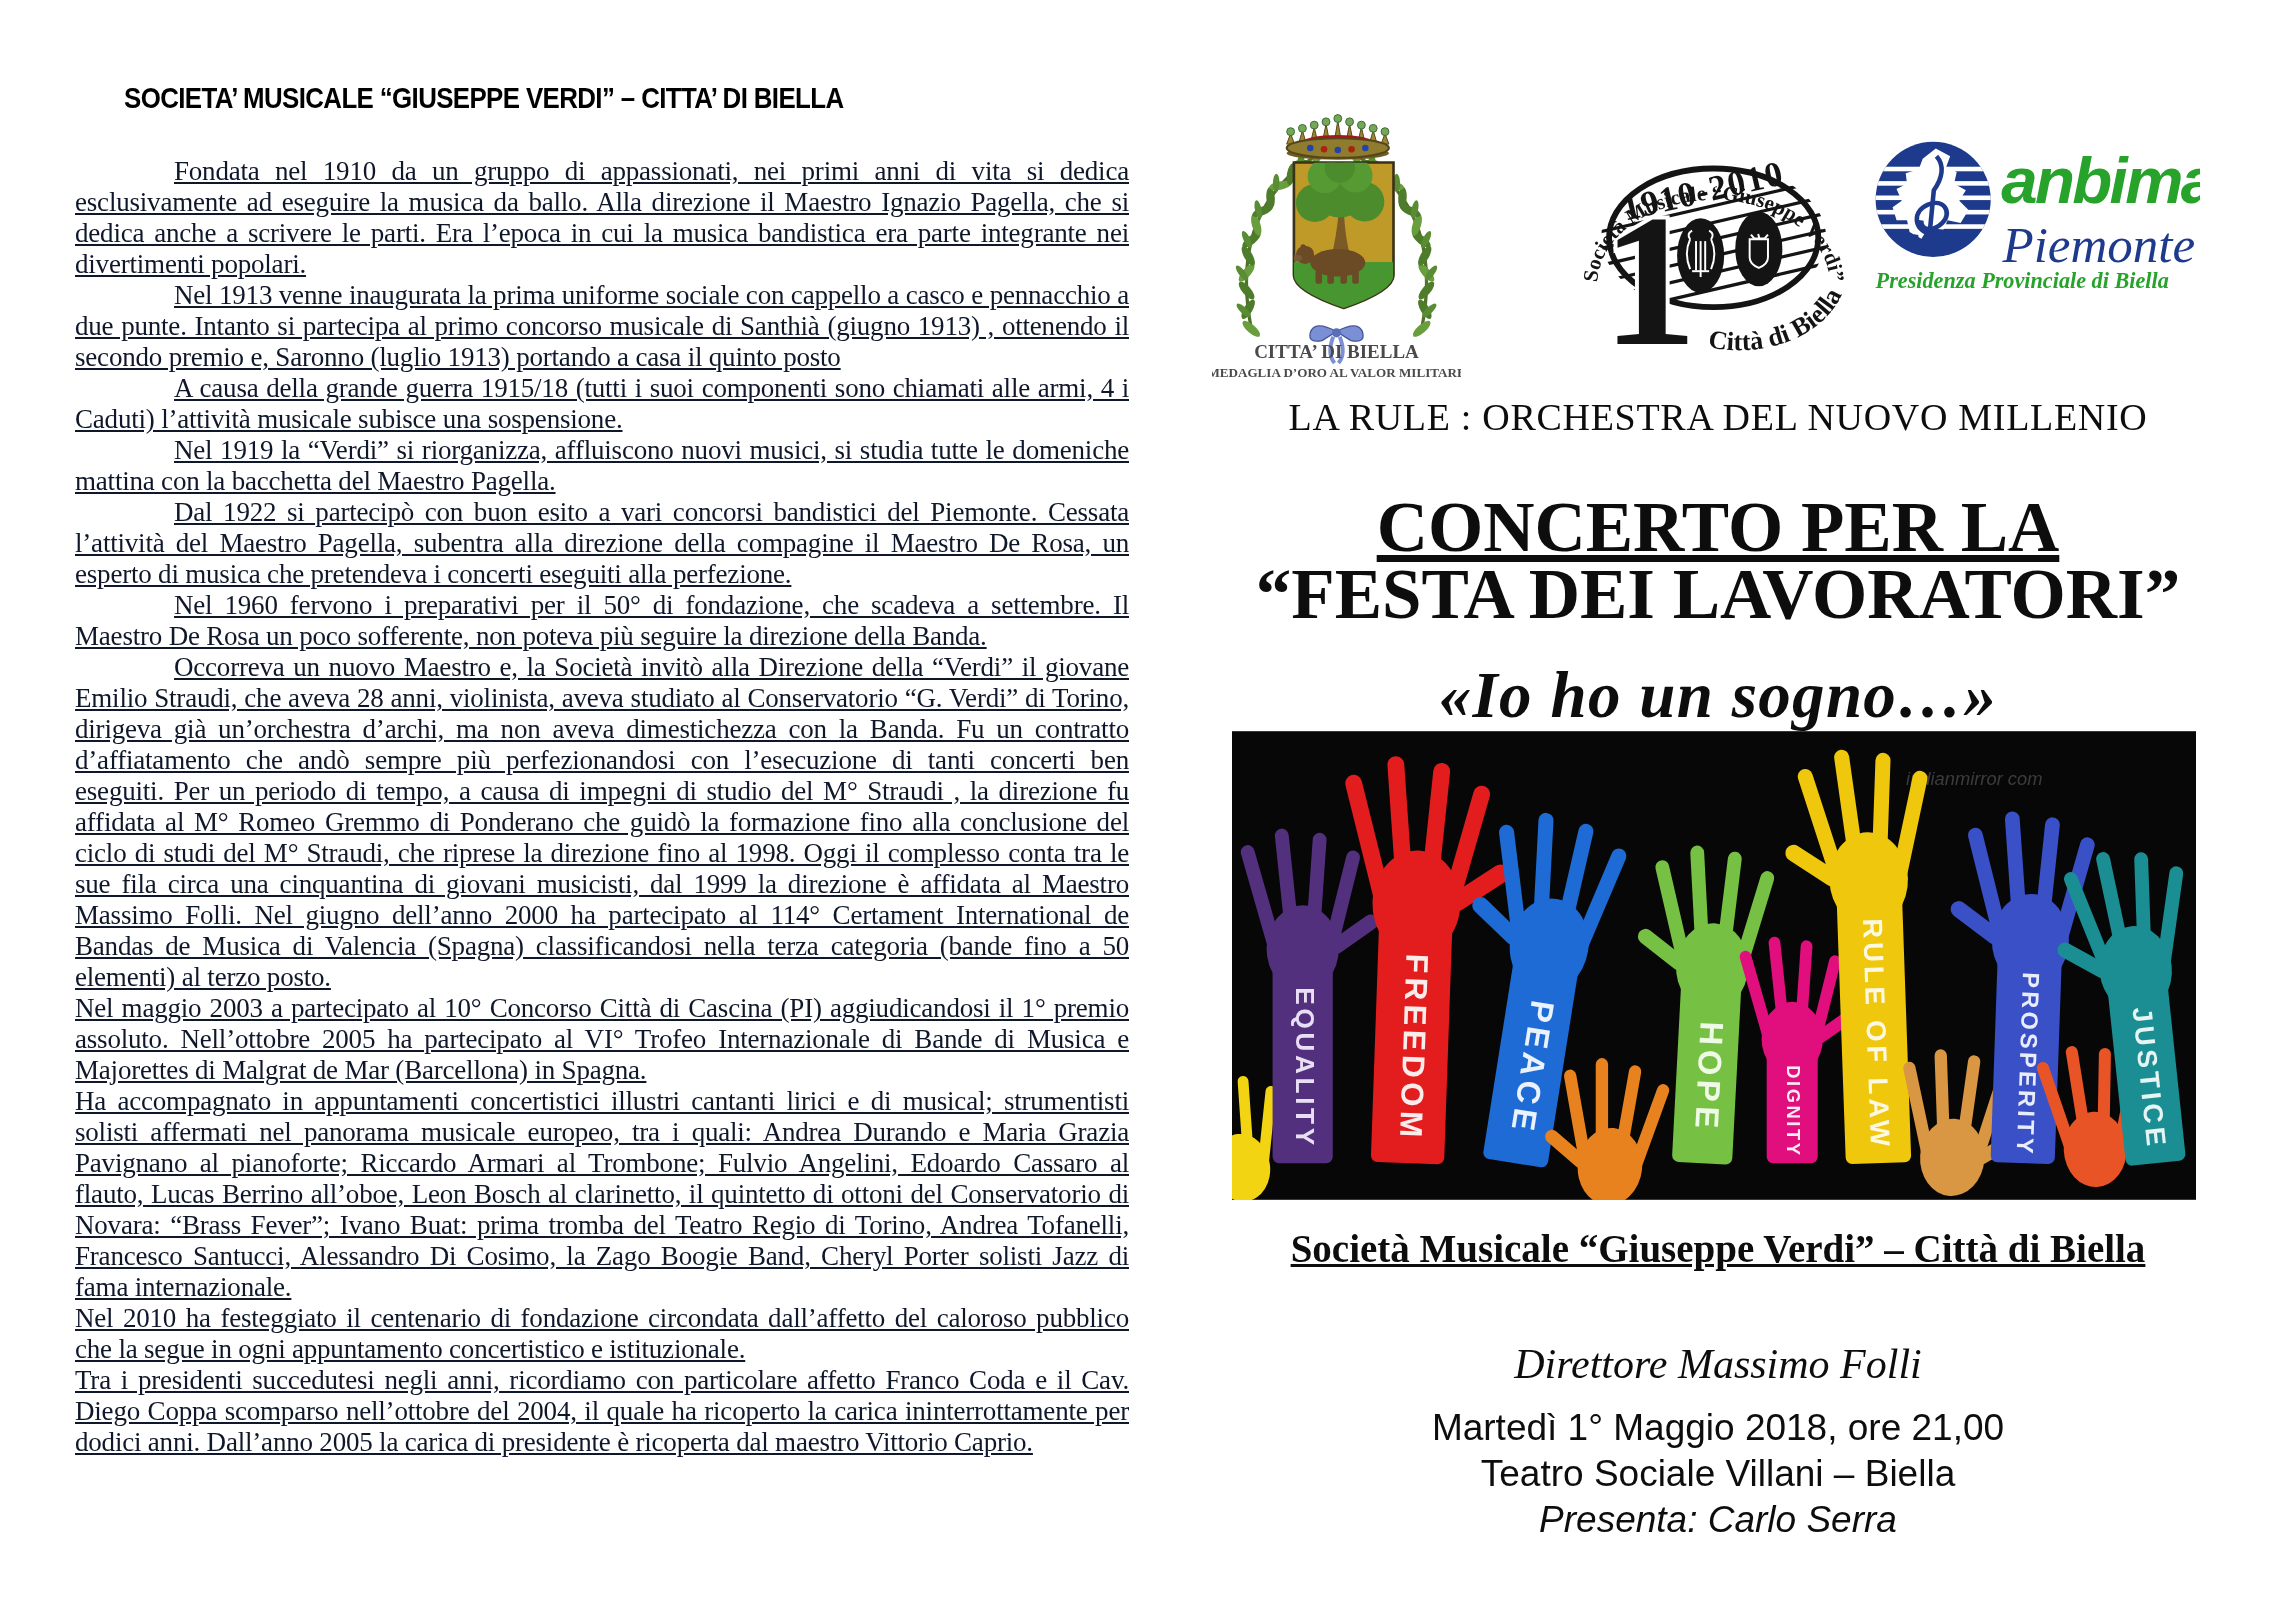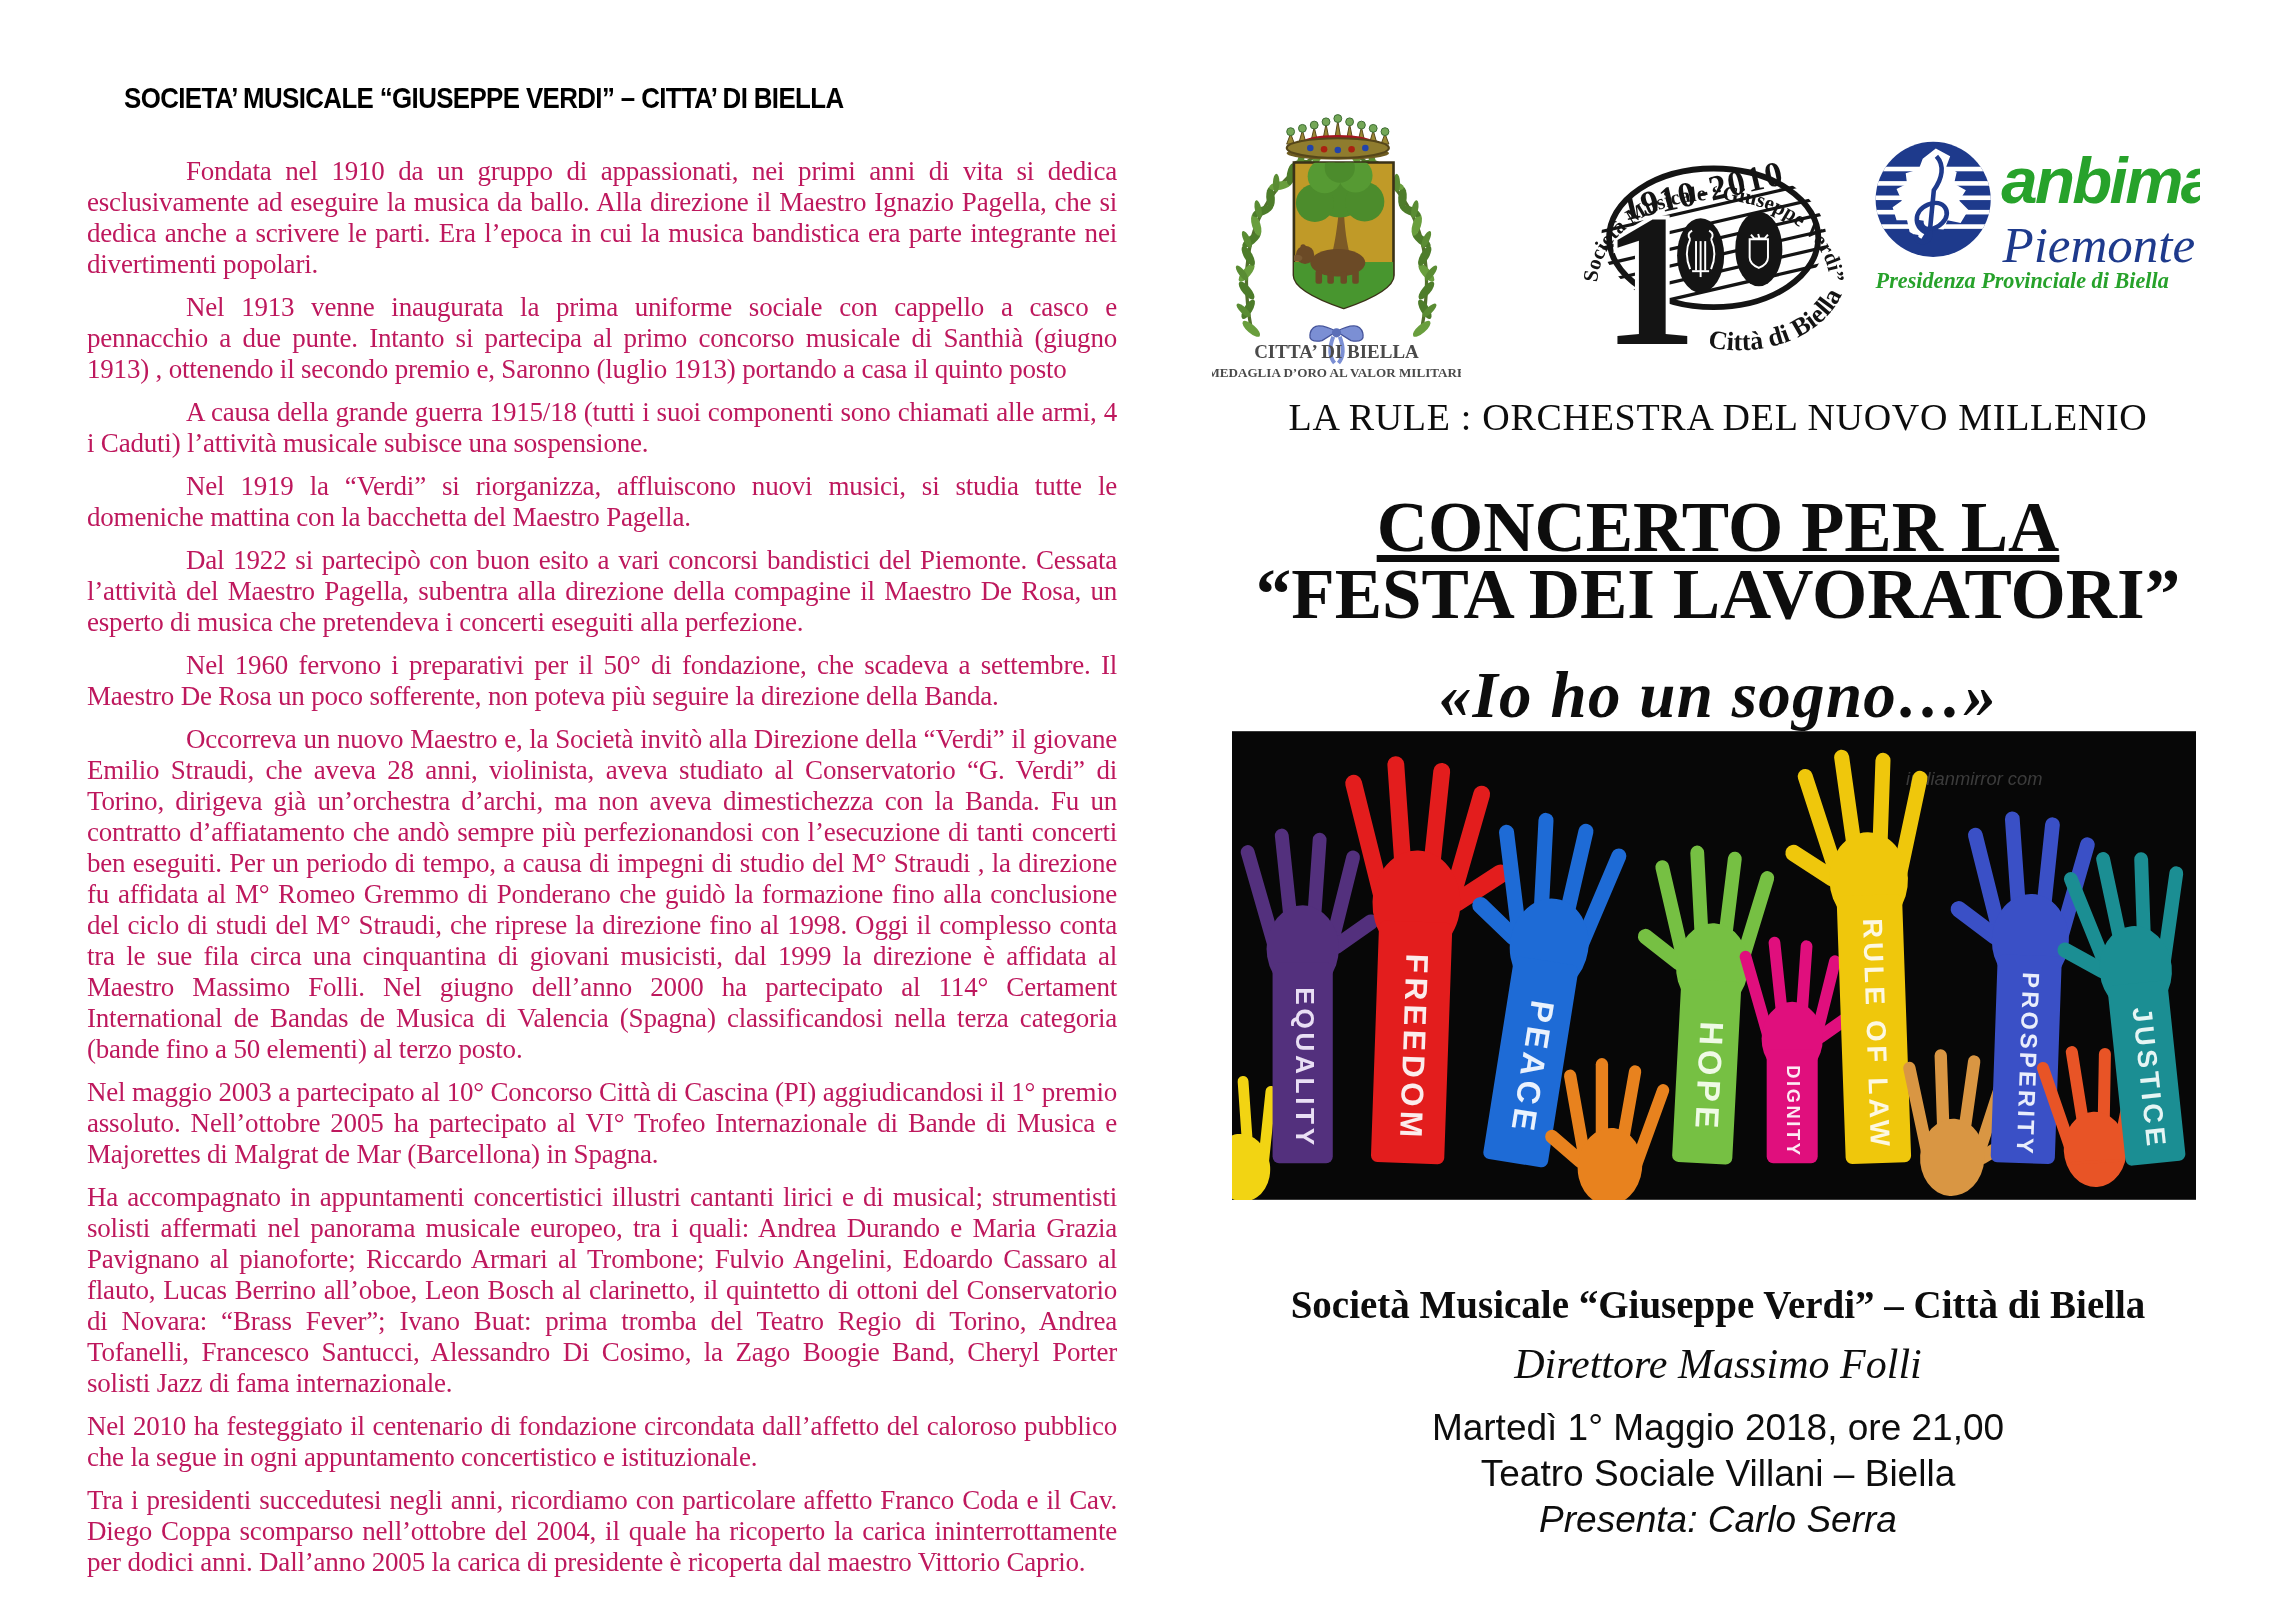--- a/index.html
+++ b/index.html
@@ -5,30 +5,30 @@
 <style>
   html,body{margin:0;padding:0;background:#ffffff;}
   body{width:2295px;height:1622px;position:relative;overflow:hidden;color:#0d0d0d;
        font-family:"Liberation Serif","DejaVu Serif",serif;}
   .abs{position:absolute;}
   
   .col-left{left:75px;top:82px;width:1054px;}
   .left-title{margin:0;text-align:left;font:700 29.4px/1.1 "Liberation Sans","DejaVu Sans",sans-serif;color:#000;}
   .squeeze{display:inline-block;transform:scaleX(0.88);transform-origin:50% 50%;letter-spacing:-0.7px;white-space:nowrap;}
   .body-text{margin-top:42px;}
-  p.para{margin:12px;font:400 27px/31px "Liberation Serif","DejaVu Serif",serif;
-         text-align:justify;letter-spacing:-0.2px;color:#be185d;}
+  p.para{margin:0;font:400 27px/31px "Liberation Serif","DejaVu Serif",serif;
+         text-align:justify;letter-spacing:-0.2px;color:#0f172a;text-decoration:underline;}
   p.ind{text-indent:99px;}
   
   .rc{left:1211px;width:1014px;text-align:center;color:#0d0d0d;}
   .h-banda{top:397px;font:400 38px/1.1 "Liberation Serif","DejaVu Serif",serif;letter-spacing:0.7px;}
   .h-big1{top:488px;font:700 71px/1.1 "Liberation Serif","DejaVu Serif",serif;text-decoration:underline;}
   .h-big2{top:555px;font:700 71px/1.1 "Liberation Serif","DejaVu Serif",serif;}
   .h-sub{top:660px;font:italic 700 65px/1.1 "Liberation Serif","DejaVu Serif",serif;letter-spacing:1.3px;}
-  .f-org{top:1284px;font:700 39px/1.1 "Liberation Serif","DejaVu Serif",serif;}
+  .f-org{top:1228px;font:700 39px/1.1 "Liberation Serif","DejaVu Serif",serif;text-decoration:underline;}
   .f-dir{top:1341px;font:italic 400 42px/1.1 "Liberation Serif","DejaVu Serif",serif;}
   .f-date{top:1408px;font:400 37px/1.1 "Liberation Sans","DejaVu Sans",sans-serif;}
   .f-venue{top:1454px;font:400 37px/1.1 "Liberation Sans","DejaVu Sans",sans-serif;}
   .f-pres{top:1500px;font:italic 400 37px/1.1 "Liberation Sans","DejaVu Sans",sans-serif;}
 </style>
 </head>
 <body>
 
 <div class="abs col-left">
   <h1 class="left-title">

